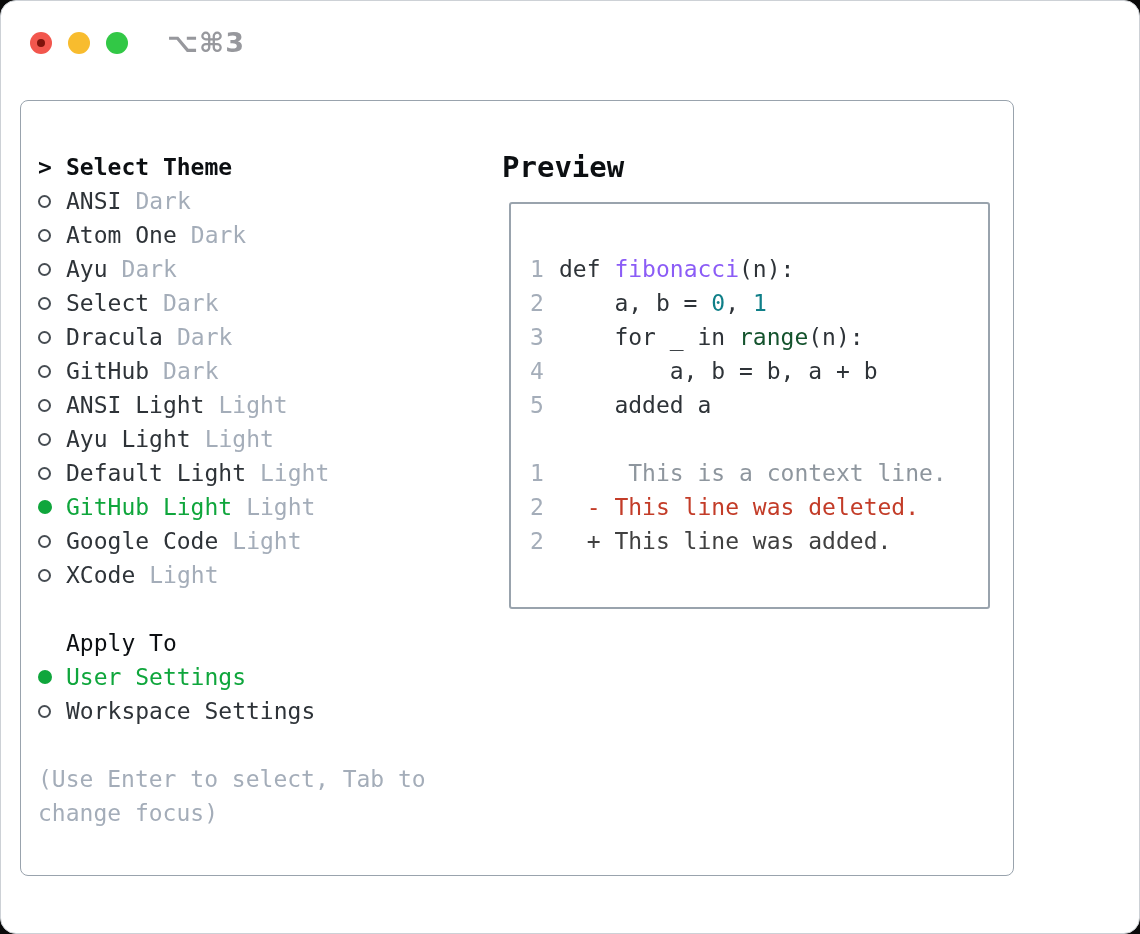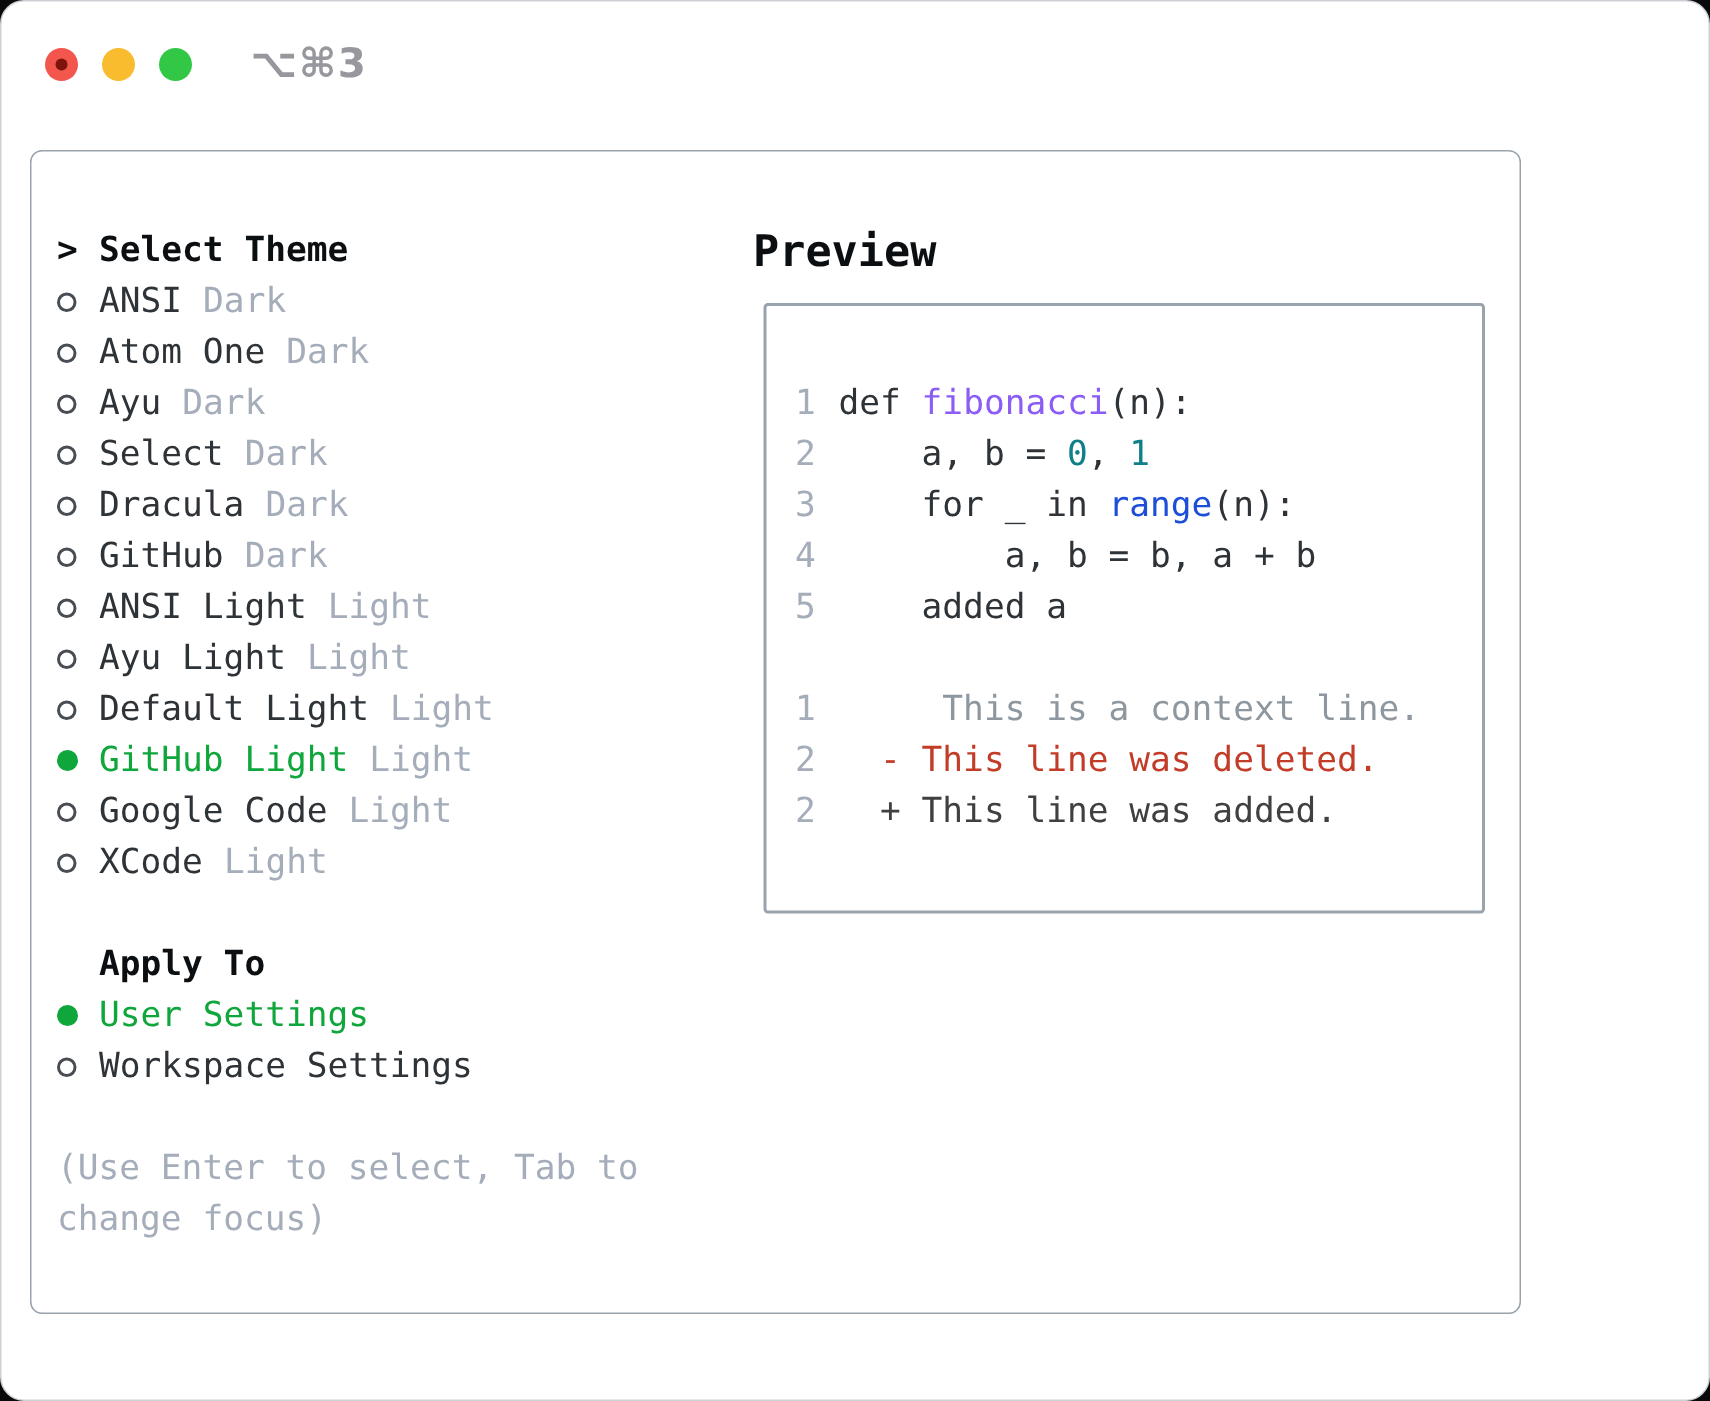--- a/index.html
+++ b/index.html
@@ -30,41 +30,41 @@
   .row { height: 34px; display: flex; align-items: center;
          font-size: 23px; color: #2e3338; white-space: pre; }
   .row span { white-space: pre; }
   
   .left-col { position: absolute; left: 17px; top: 49px; width: 450px; }
   .bullet { width: 28px; flex: none; display: flex; align-items: center; }
   .ring { width: 13px; height: 13px; border: 2px solid #474d53; border-radius: 50%; }
   .ring.filled { width: 14px; height: 14px; border: none; background: #0fa63c; }
   .prompt { font-weight: 700; color: #0c0f12; }
   .section-title { font-weight: 700; color: #0c0f12; }
-  .subsection-title { font-weight: 700; color: #0c0f12; }
+  .subsection-title { font-weight: 400; color: #0c0f12; }
   .selected-label { color: #0fa63c; }
   .variant { color: #a4adb9; margin-left: 14px; }
   .hint { color: #a4adb9; }
   .spacer { height: 34px; }
   
   .preview-label { position: absolute; left: 481px; top: 49px; height: 34px;
                    display: flex; align-items: center;
                    font-size: 29px; font-weight: 700; color: #0c0f12; }
   .preview-box {
     position: absolute; left: 488px; top: 101px; width: 481px; height: 407px;
     border: 2px solid #99a3ad; border-radius: 3px; background: #fff;
     padding: 48px 0 0 19px; overflow: hidden;
   }
   .cl { height: 34px; display: flex; align-items: center;
         font-size: 23px; color: #2e3338; white-space: pre; }
   .cl span { white-space: pre; }
   .ln { display: inline-block; width: 29px; flex: none; color: #a4adb9; }
   .tok-fn  { color: #8b5cf6; }
   .tok-num { color: #0f7f88; }
-  .tok-bi  { color: #1d4ed8; }
+  .tok-bi  { color: #14532d; }
   .diff-ctx { color: #8e969e; }
   .diff-del { color: #c33c28; }
   .diff-add { color: #404040; }
 </style>
 </head>
 <body>
 
 <div class="window">
 
   <div class="titlebar">

